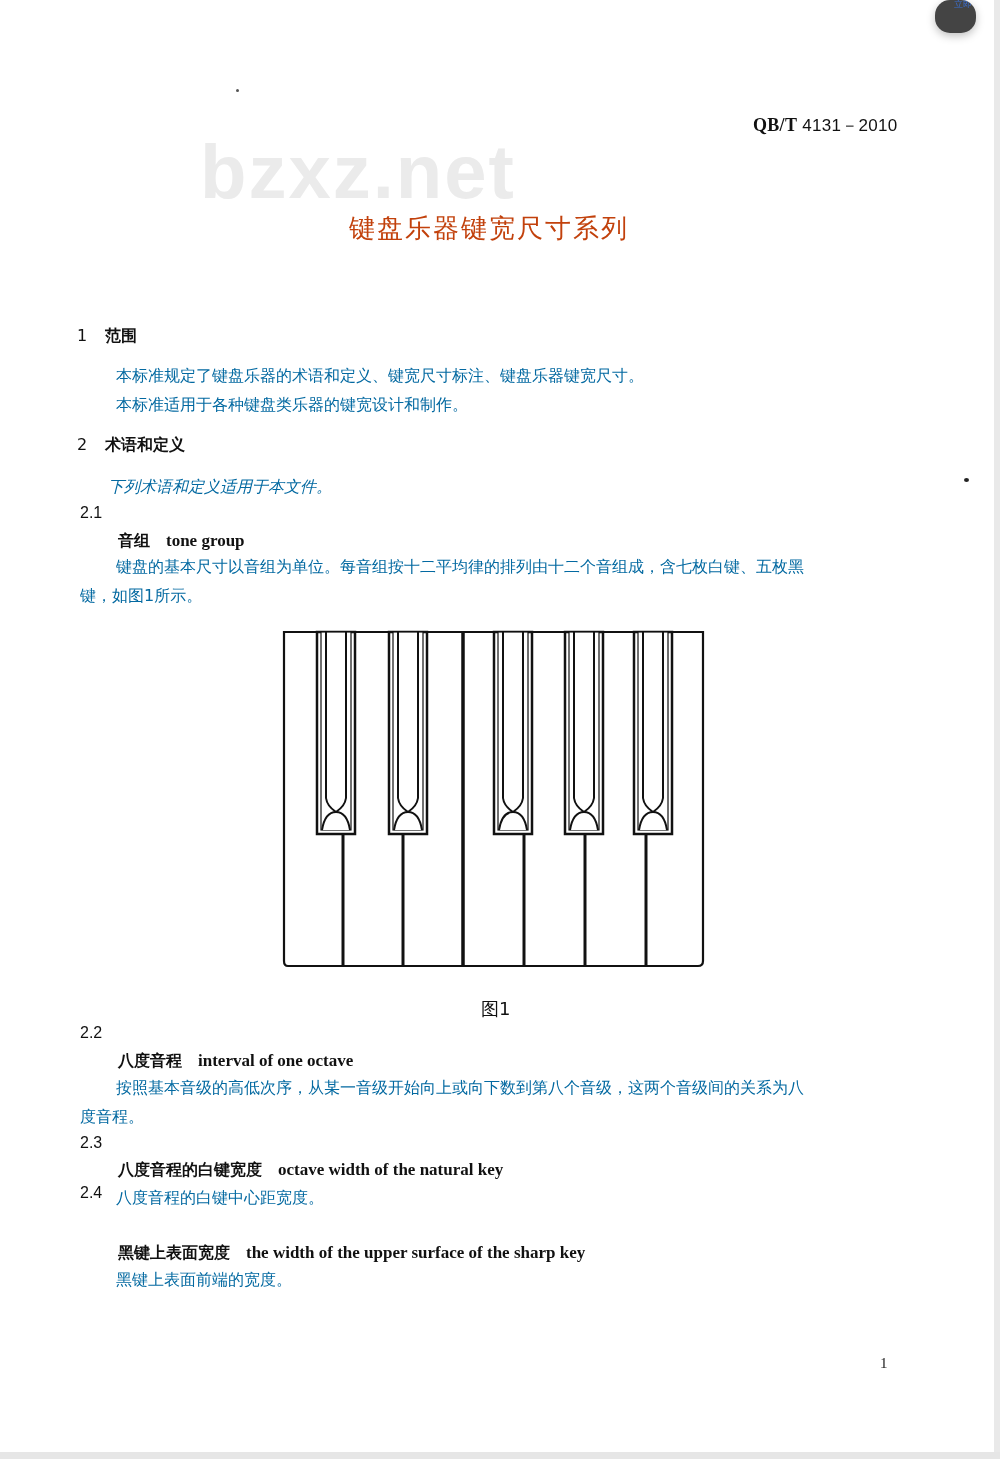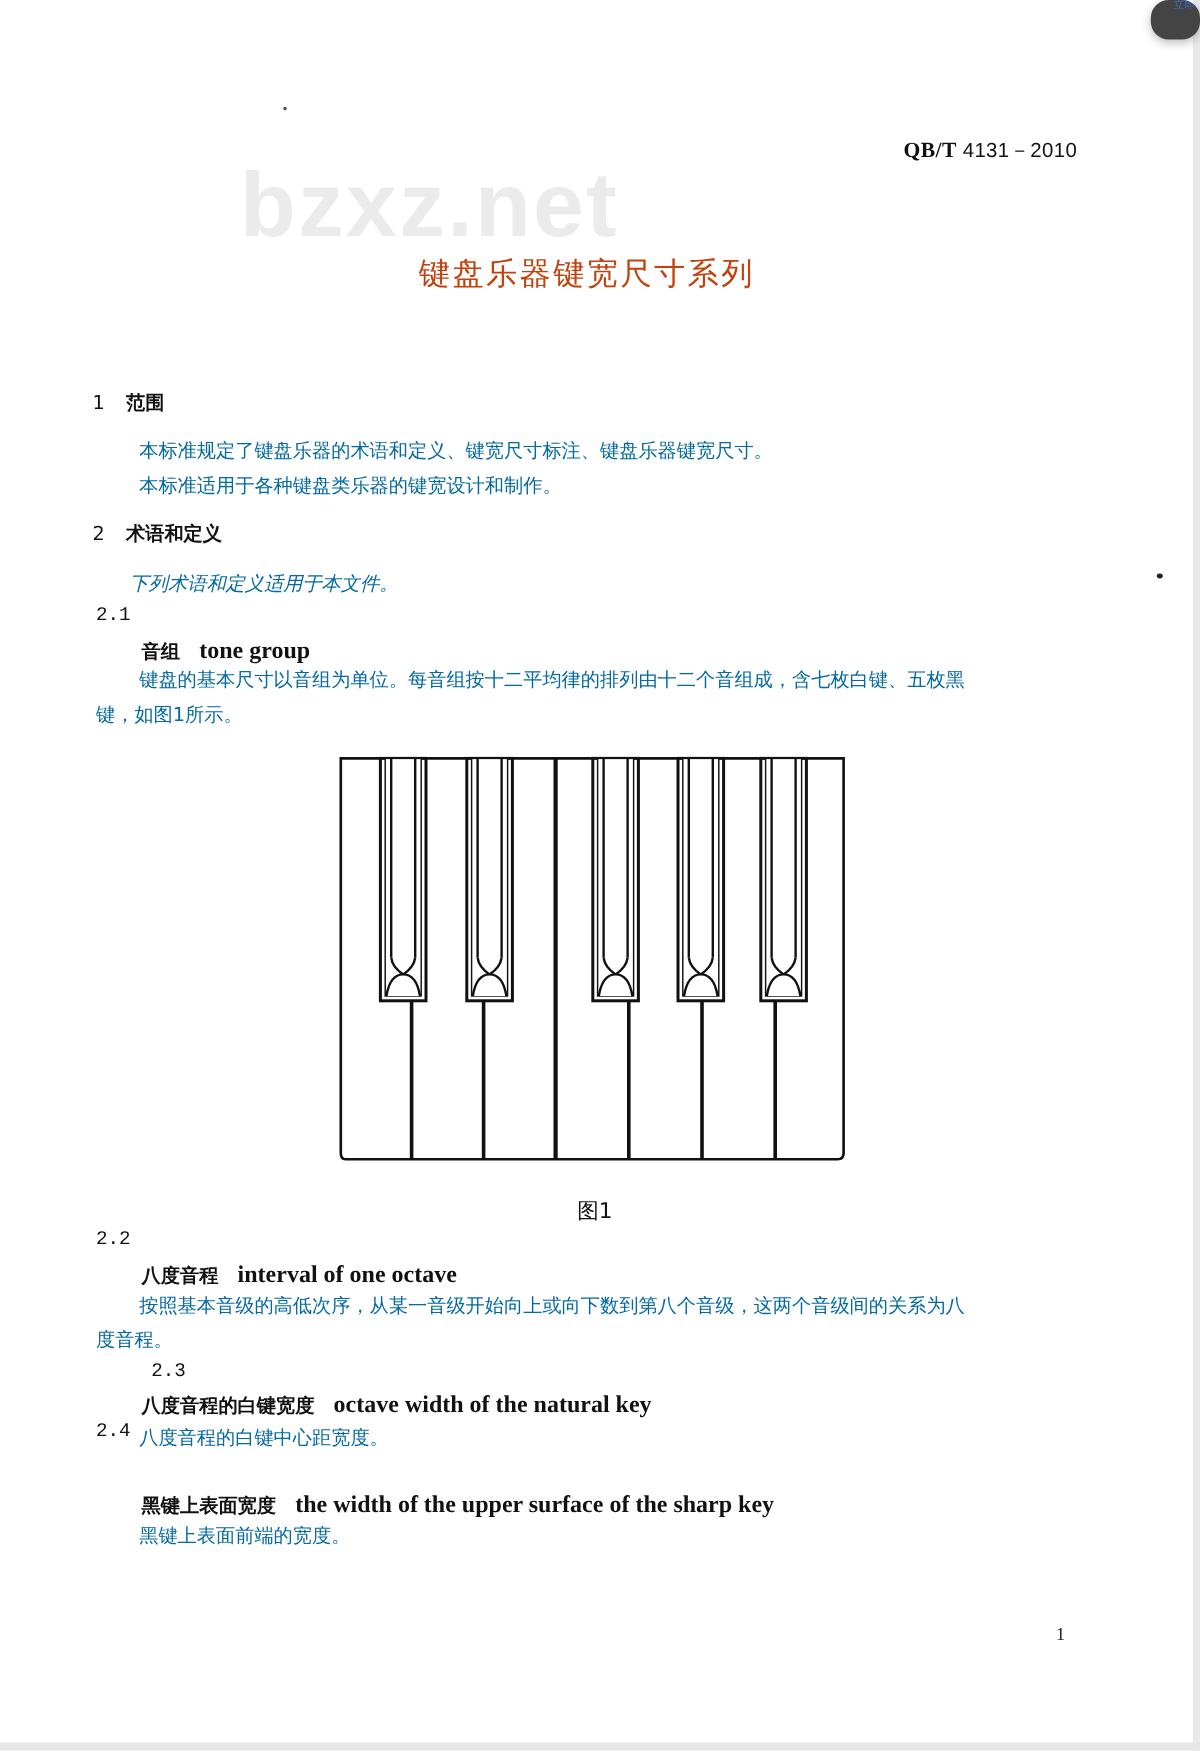--- a/index.html
+++ b/index.html
@@ -4,44 +4,44 @@
 <style>
   html, body { margin:0; padding:0; }
   body {
     width:1000px; height:1459px; position:relative; overflow:hidden;
     background:#ffffff; color:#1a1a1a;
     font-family:"DejaVu Sans", sans-serif;
   }
   .page-edge-right { position:absolute; left:994px; top:0; width:6px; height:1459px; background:#e9e9e9; }
   .page-edge-bottom { position:absolute; left:0; top:1452px; width:1000px; height:7px; background:#e6e6e6; }
   .corner-tab {
-    position:absolute; left:959px; top:0; width:41px; height:33px;
+    position:absolute; left:935px; top:0; width:41px; height:33px;
     background:#444444; box-shadow:0 3px 8px rgba(0,0,0,0.25);
     font-size:9px; color:#3b6fd1; overflow:hidden; white-space:nowrap;border-radius:15px;
   }
   .corner-tab span { position:absolute; left:19px; top:-2px; }
   .std-code {
     position:absolute; left:753px; top:114px; font-size:17px; color:#111;
     font-family:"Liberation Sans", sans-serif; letter-spacing:0.3px;
   }
   .std-code b { font-family:"Liberation Serif", serif; font-weight:bold; font-size:18px; }
   .watermark {
     position:absolute; left:200px; top:128px; font-size:76px; font-weight:bold;
     color:#ebebeb; font-family:"Liberation Sans", sans-serif; letter-spacing:2px;
   }
   .doc-title {
     position:absolute; left:349px; top:211px; font-size:26px; color:#c2410c;
     letter-spacing:2px;
   }
   .h1 { position:absolute; font-size:16px; color:#111; font-weight:bold; }
   .h1 .num { display:inline-block; width:28px; font-weight:normal; }
-  .num2 { position:absolute; font-size:16px; color:#111; font-family:Liberation Mono, monospace; }
+  .num2 { position:absolute; font-size:16px; color:#111; font-family:Liberation Sans, sans-serif; }
   .para { position:absolute; font-size:16px; color:#0369a1; line-height:29px; }
   .term { position:absolute; font-size:16px; color:#111; font-weight:bold; }
-  .term .en { font-family:"Liberation Serif", serif; font-size:20px; margin-left:16px; }
+  .term .en { font-family:"Liberation Serif", serif; font-size:17px; margin-left:16px; }
   .fig-caption { position:absolute; left:481px; top:997px; font-size:18px; color:#111; }
   .page-number { position:absolute; left:880px; top:1355px; font-size:15px; font-family:"Liberation Serif", serif; color:#222; }
   .dot { position:absolute; background:#555; border-radius:50%; }
   svg.keyboard { position:absolute; left:280px; top:628px; }
 </style>
 </head>
 <body>
 
 <div class="page-edge-right"></div>
 <div class="page-edge-bottom"></div>
@@ -136,21 +136,21 @@
 
 <div class="fig-caption">图1</div>
 
 <div class="num2" style="left:80px; top:1024px;">2.2</div>
 <div class="term" style="left:118px; top:1051px;">
   <span>八度音程</span><span class="en">interval of one octave</span>
 </div>
 <div class="para" style="left:116px; top:1073px;">按照基本音级的高低次序，从某一音级开始向上或向下数到第八个音级，这两个音级间的关系为八</div>
 <div class="para" style="left:80px; top:1102px;">度音程。</div>
 
-<div class="num2" style="left:80px; top:1134px;margin-left:46px;">2.3</div>
+<div class="num2" style="left:80px; top:1134px;">2.3</div>
 <div class="term" style="left:118px; top:1160px;">
   <span>八度音程的白键宽度</span><span class="en">octave width of the natural key</span>
 </div>
 <div class="para" style="left:116px; top:1183px;">八度音程的白键中心距宽度。</div>
 
 <div class="num2" style="left:80px; top:1184px;">2.4</div>
 <div class="term" style="left:118px; top:1243px;">
   <span>黑键上表面宽度</span><span class="en">the width of the upper surface of the sharp key</span>
 </div>
 <div class="para" style="left:116px; top:1265px;">黑键上表面前端的宽度。</div>

